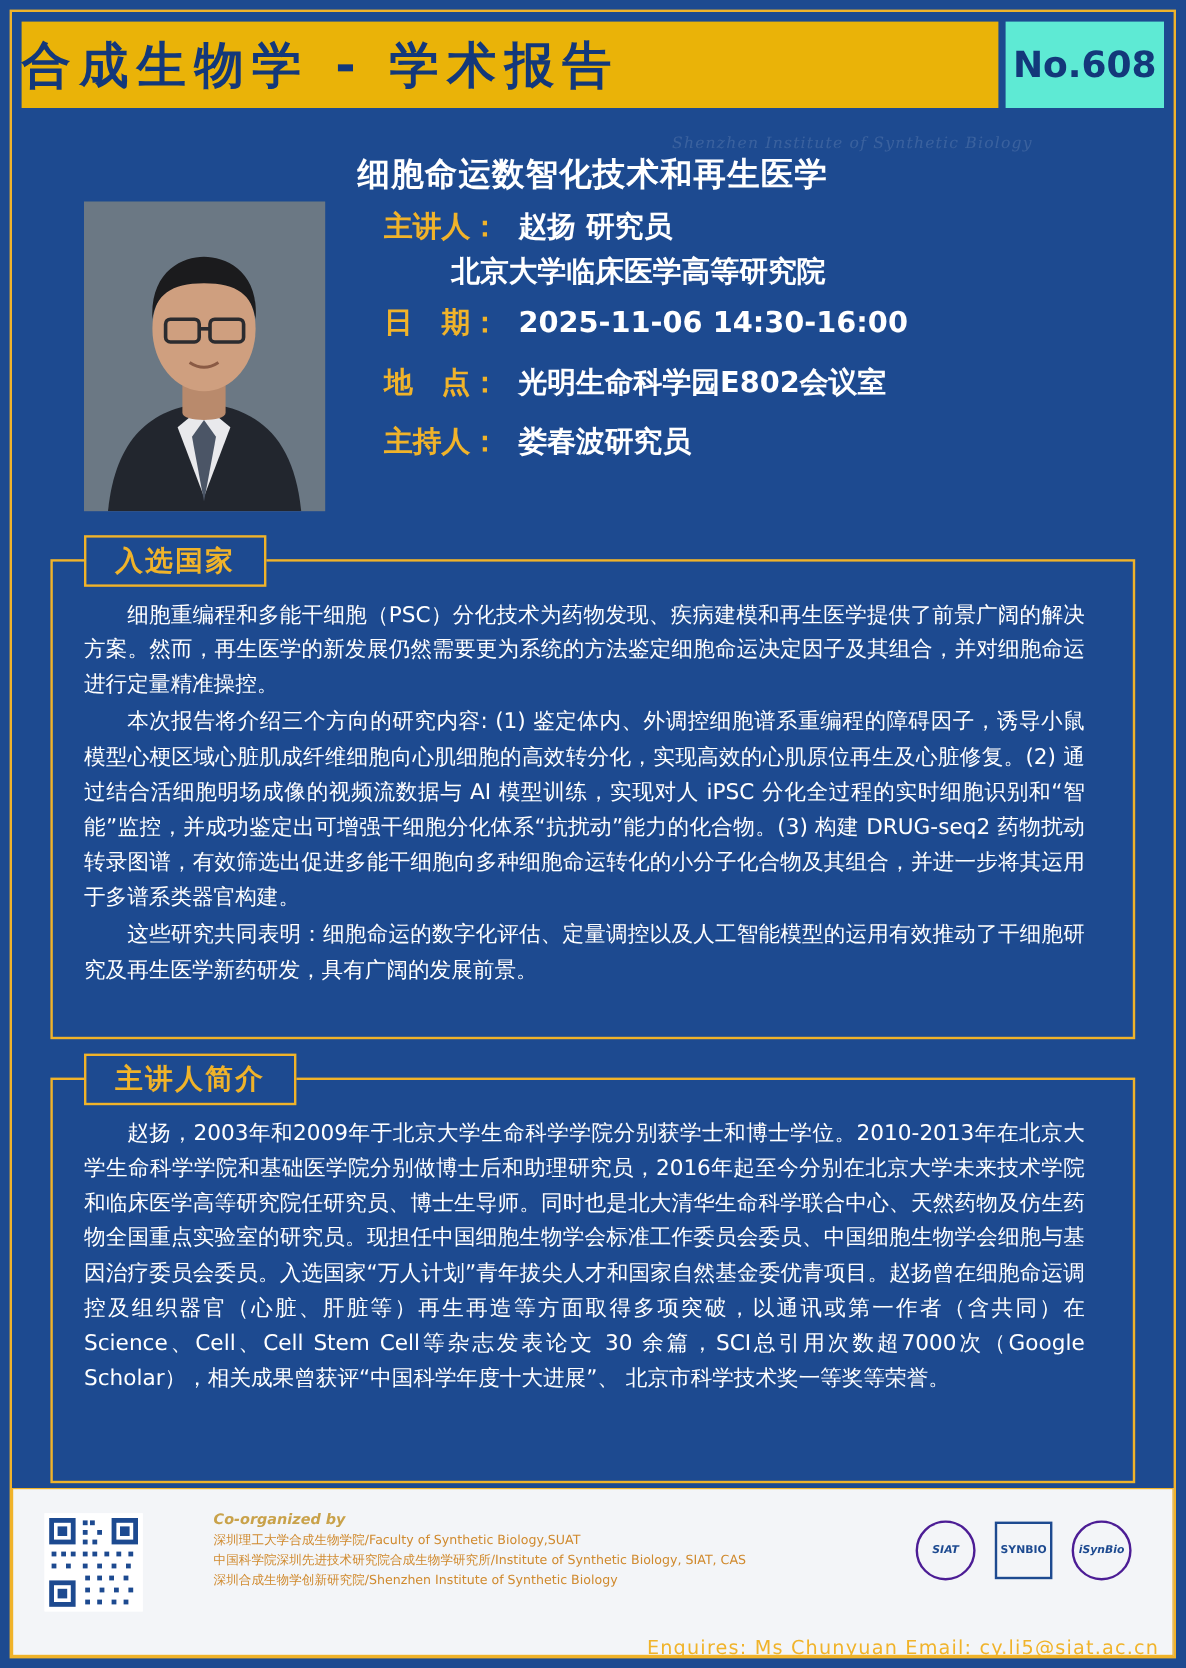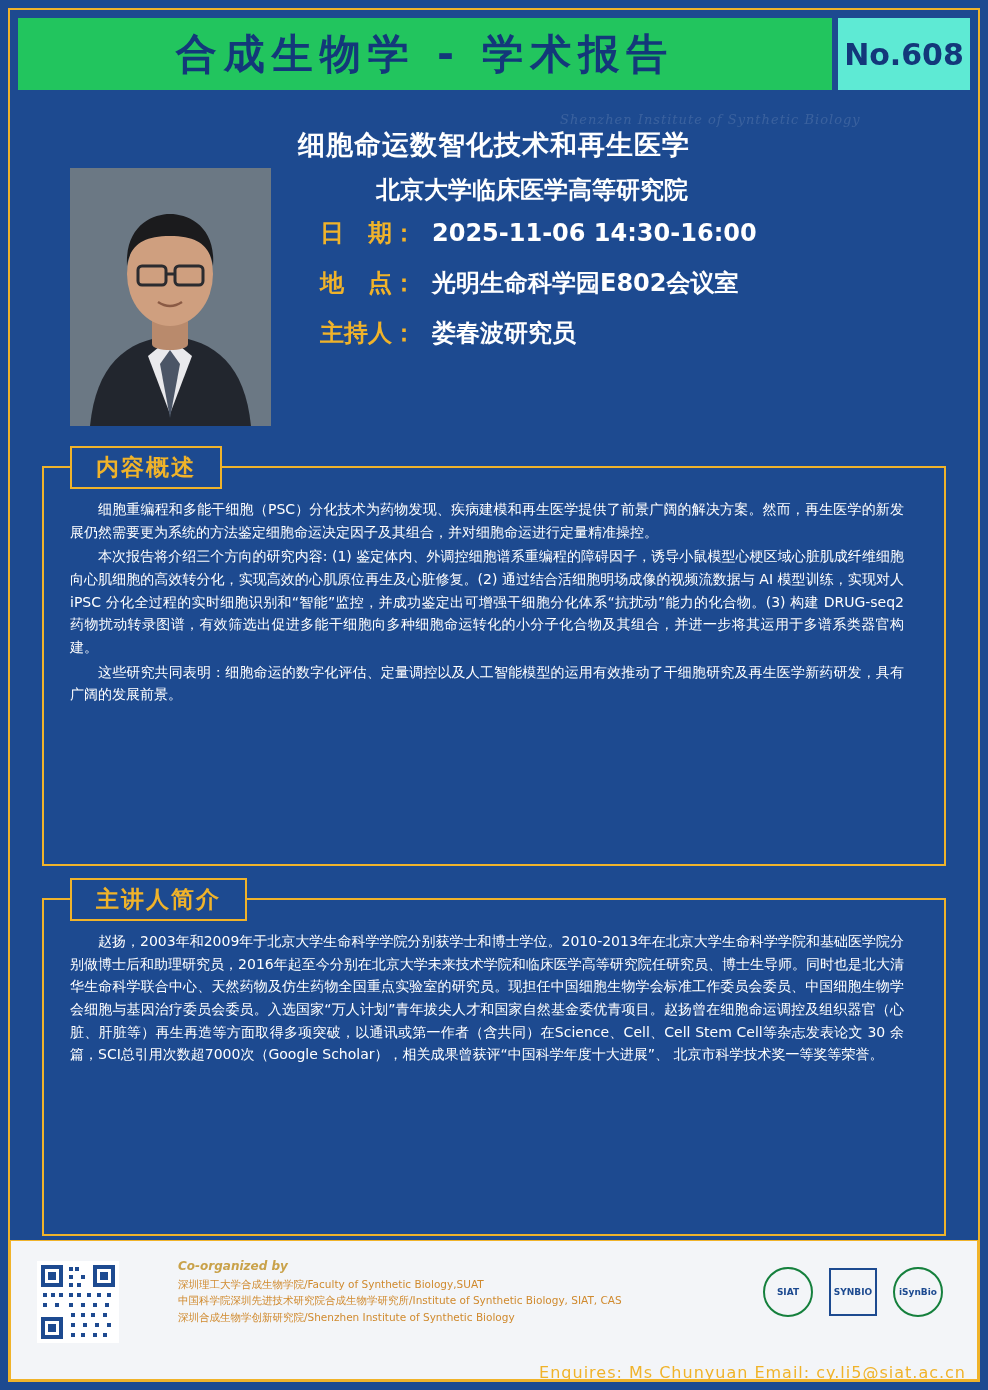--- a/index.html
+++ b/index.html
@@ -27,22 +27,22 @@
   
   .header{
     position:absolute;
     left:18px;top:18px;right:18px;
     height:72px;
     display:flex;
     align-items:stretch;
   }
   .header-title{
     flex:1;
-    background:#22c55e;
-    display:flex;align-items:center;justify-content:center;
+    background:#eab308;
+    display:flex;align-items:center;
   }
   .header-title span{
     color:#13387a;
     font-size:41px;
     font-weight:bold;
     letter-spacing:7px;
     font-family:"DejaVu Sans","Liberation Sans",sans-serif;
     white-space:nowrap;
   }
   .header-no{
@@ -139,21 +139,21 @@
     padding:4px 24px;
     color:#f0b32a;
     font-size:23px;
     font-weight:bold;
     letter-spacing:2px;
     font-family:"DejaVu Sans","Liberation Sans",sans-serif;
   }
   .section-body{
     padding:30px 40px 18px 26px;
     color:#ffffff;
-    font-size:14px;
+    font-size:18px;
     line-height:1.62;
     text-align:justify;
     font-family:"DejaVu Sans","Liberation Sans",sans-serif;
   }
   .section-body p{margin:0 0 2px 0;text-indent:2em;}
 
   #abstract{top:466px;height:400px;}
   #bio{top:898px;height:338px;}
 
   
@@ -187,24 +187,25 @@
     line-height:1.55;
     font-family:"DejaVu Sans","Liberation Sans",sans-serif;
     white-space:nowrap;
   }
   .logos{
     position:absolute;right:34px;top:26px;
     display:flex;gap:16px;align-items:center;
   }
   .logo-circ{
     width:46px;height:46px;border-radius:50%;
-    border:2px solid #15803d;
+    border:2px solid #4c1d95;
     display:flex;align-items:center;justify-content:center;
     color:#1d4a90;font-size:9px;font-weight:bold;
     font-family:"DejaVu Sans","Liberation Sans",sans-serif;
+    font-style:italic;
   }
   .logo-sq{
     width:44px;height:44px;
     border:2px solid #1d4a90;
     display:flex;align-items:center;justify-content:center;
     color:#1d4a90;font-size:9px;font-weight:bold;
     font-family:"DejaVu Sans","Liberation Sans",sans-serif;
   }
   .enquiry{
     position:absolute;
@@ -255,39 +256,43 @@
 
       <rect x="68" y="98" width="28" height="19" rx="4" fill="none" stroke="#2b2b2f" stroke-width="3"></rect>
       <rect x="105" y="98" width="28" height="19" rx="4" fill="none" stroke="#2b2b2f" stroke-width="3"></rect>
       <line x1="96" y1="106" x2="105" y2="106" stroke="#2b2b2f" stroke-width="3"></line>
 
       <path d="M88 134 Q100 142 112 134" stroke="#8a5a44" stroke-width="2.5" fill="none"></path>
     </svg>
   </div>
 
   <div class="info">
+    <div class="info-row">
+      <div class="info-label">主讲人：</div>
+      <div class="info-value">赵扬 研究员</div>
+    </div>
     <div class="info-sub">北京大学临床医学高等研究院</div>
     <div class="info-row">
       <div class="info-label">日　期：</div>
       <div class="info-value">2025-11-06  14:30-16:00</div>
     </div>
     <div style="height:12px"></div>
     <div class="info-row">
       <div class="info-label">地　点：</div>
       <div class="info-value">光明生命科学园E802会议室</div>
     </div>
     <div style="height:12px"></div>
     <div class="info-row">
       <div class="info-label">主持人：</div>
       <div class="info-value">娄春波研究员</div>
     </div>
   </div>
 
   <div class="section" id="abstract">
-    <div class="section-tab">内容概述</div>
+    <div class="section-tab">入选国家</div>
     <div class="section-body">
       <p>细胞重编程和多能干细胞（PSC）分化技术为药物发现、疾病建模和再生医学提供了前景广阔的解决方案。然而，再生医学的新发展仍然需要更为系统的方法鉴定细胞命运决定因子及其组合，并对细胞命运进行定量精准操控。</p>
       <p>本次报告将介绍三个方向的研究内容: (1) 鉴定体内、外调控细胞谱系重编程的障碍因子，诱导小鼠模型心梗区域心脏肌成纤维细胞向心肌细胞的高效转分化，实现高效的心肌原位再生及心脏修复。(2) 通过结合活细胞明场成像的视频流数据与 AI 模型训练，实现对人 iPSC 分化全过程的实时细胞识别和“智能”监控，并成功鉴定出可增强干细胞分化体系“抗扰动”能力的化合物。(3) 构建 DRUG-seq2 药物扰动转录图谱，有效筛选出促进多能干细胞向多种细胞命运转化的小分子化合物及其组合，并进一步将其运用于多谱系类器官构建。</p>
       <p>这些研究共同表明：细胞命运的数字化评估、定量调控以及人工智能模型的运用有效推动了干细胞研究及再生医学新药研发，具有广阔的发展前景。</p>
     </div>
   </div>
 
   <div class="section" id="bio">
     <div class="section-tab">主讲人简介</div>
     <div class="section-body">

